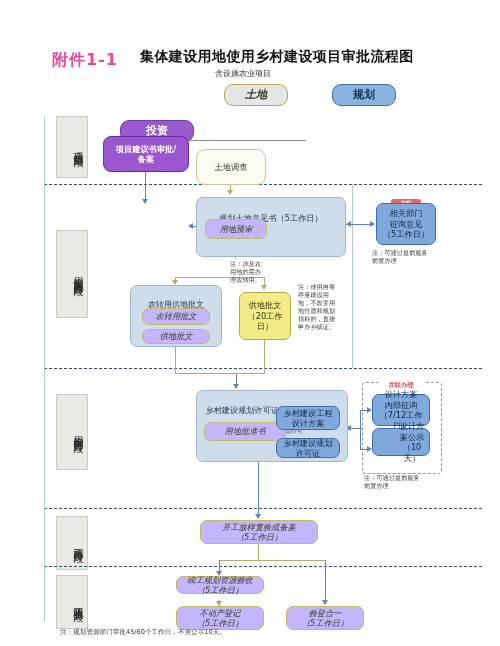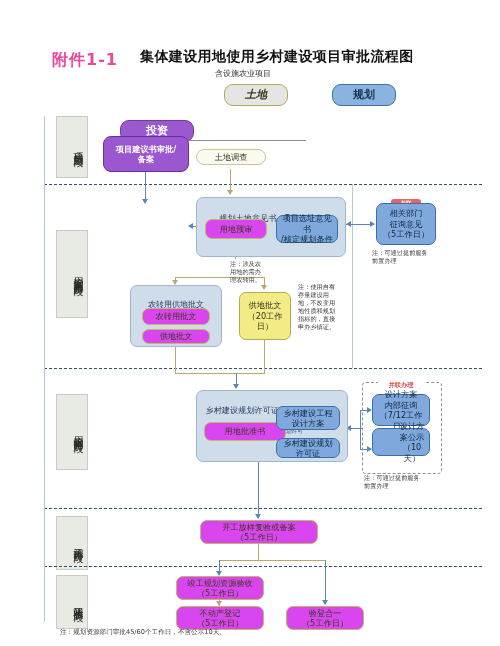--- a/index.html
+++ b/index.html
@@ -64,29 +64,29 @@
 
   
   .node {
     position:absolute; box-sizing:border-box;
     display:flex; align-items:center; justify-content:center;
     text-align:center; border-radius:7px;
     font-size:8.2px; line-height:10.5px; padding:2px 3px;
     white-space:pre-line;
   }
   .n-purple { background:#9b57cf; border:1.4px solid #6a2f9e; color:#ffffff; font-weight:bold; }
-  .n-yellow { background:#d946ef; border:1.2px solid #c3b95e; color:#3a3a1e; }
+  .n-yellow { background:#c4b5fd; border:1.2px solid #c3b95e; color:#3a3a1e;font-style:italic; }
   .n-yellow-dk { background:#f3ec86; border:1.2px solid #b5a94b; color:#33331a; }
   .n-blue   { background:#7fa9dd; border:1.2px solid #3b6ea8; color:#10263d; }
   .n-bluebox{ background:#cfdcea; border:1.2px solid #9fb6cd; color:#1d3550; }
   .n-cream  { background:#fbfaef; border:1.2px solid #cbc59a; color:#3a3a22; }
 
   
   #node-proposal    { left:103px; top:124px;  width:86px;  height:36px; border-radius:8px;margin-top:12px; }
-  #node-land-survey { left:196px; top:149px;  width:70px;  height:16px; border-radius:9px; }
+  #node-land-survey { left:196px; top:149px;  width:70px;  height:36px; border-radius:9px; }
   #node-feasibility { left:103px; top:206px;  width:86px;  height:40px; border-radius:8px; }
 
   #grp-planopinion  { left:196px; top:197px;  width:150px; height:60px;
                       border-radius:7px; display:block; padding:0; }
   #grp-planopinion .grp-title { font-size:8.2px; color:#1d3550; text-align:center; padding-top:4px; }
   #node-preexam     { left:205px; top:219px;  width:62px;  height:20px; }
   #node-siteopinion { left:276px; top:215px;  width:62px;  height:28px; }
 
   #node-consult     { left:376px; top:203px;  width:60px;  height:42px; }
   .consult-tag {
@@ -125,21 +125,21 @@
   #dash-parallel { left:362px; top:382px; width:78px; height:90px; }
   .parallel-tag {
     position:absolute; left:378px; top:380px; width:46px; height:9px;
     background:#ffffff; color:#e04a4a; font-size:6.2px; line-height:9px;
     text-align:center; font-weight:bold;
   }
   #node-internal { left:372px; top:394px; width:58px; height:32px; }
   #node-publicity{ left:372px; top:428px; width:58px; height:28px;padding-left:25px; }
 
   #node-setout   { left:200px; top:520px; width:118px; height:24px; }
-  #node-acceptance { left:176px; top:576px; width:88px; height:24px; }
+  #node-acceptance { left:176px; top:576px; width:88px; height:18px; }
   #node-registry   { left:176px; top:606px; width:88px; height:24px; }
   #node-combined   { left:286px; top:606px; width:78px; height:24px; }
 
   
   .ln { position:absolute; background:#7d8fa0; }
   .ln-v { width:1.3px; }
   .ln-h { height:1.3px; }
   .ln-gold { background:#b9a96a; }
   .ln-blue { background:#5c86b5; }
   .arrow {
@@ -225,22 +225,20 @@
   <div class="arrow ar-down-gold" style="left:216px; top:601px;"></div>
 
   <div class="node n-purple" id="node-proposal">项目建议书审批/
 备案</div>
   <div class="node n-cream" id="node-land-survey">土地调查</div>
 
   <div class="node n-bluebox" id="grp-planopinion">
     <div class="grp-title">规划土地意见书（5工作日）</div>
   </div>
   <div class="node n-yellow" id="node-preexam">用地预审</div>
-  <div class="node n-blue" id="node-siteopinion">项目选址意见书
-/核定规划条件</div>
 
   <div class="consult-tag">并联</div>
   <div class="node n-blue" id="node-consult">相关部门
 征询意见
 （5工作日）</div>
   <div class="note" id="note-consult">注：可通过提前服务
 前置办理</div>
 
   <div class="note" id="note-ag">注：涉及农
 用地的需办

